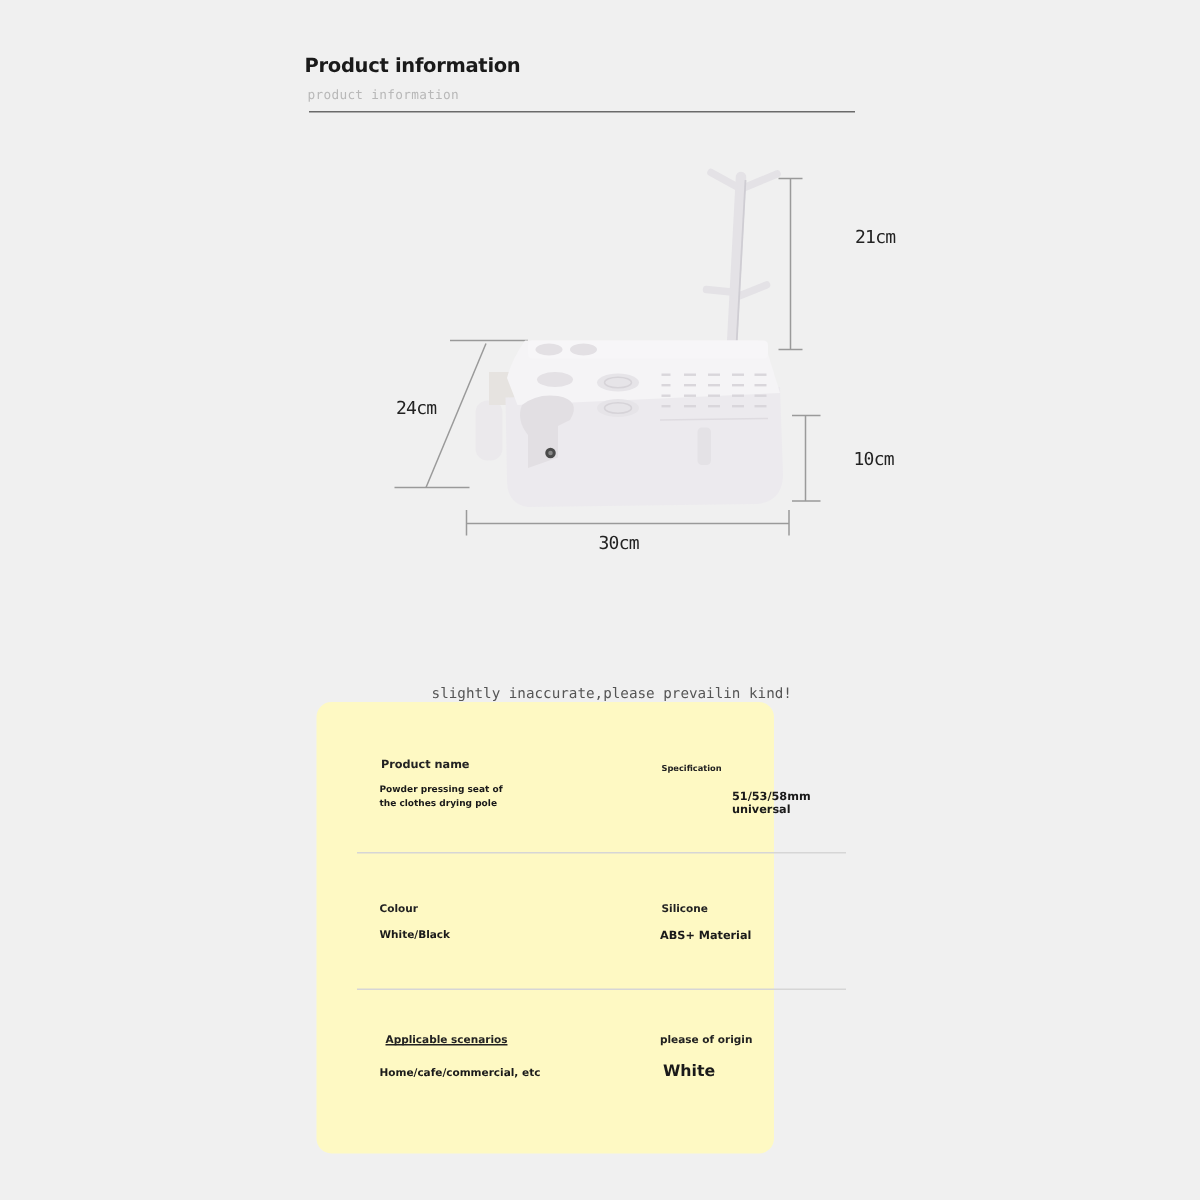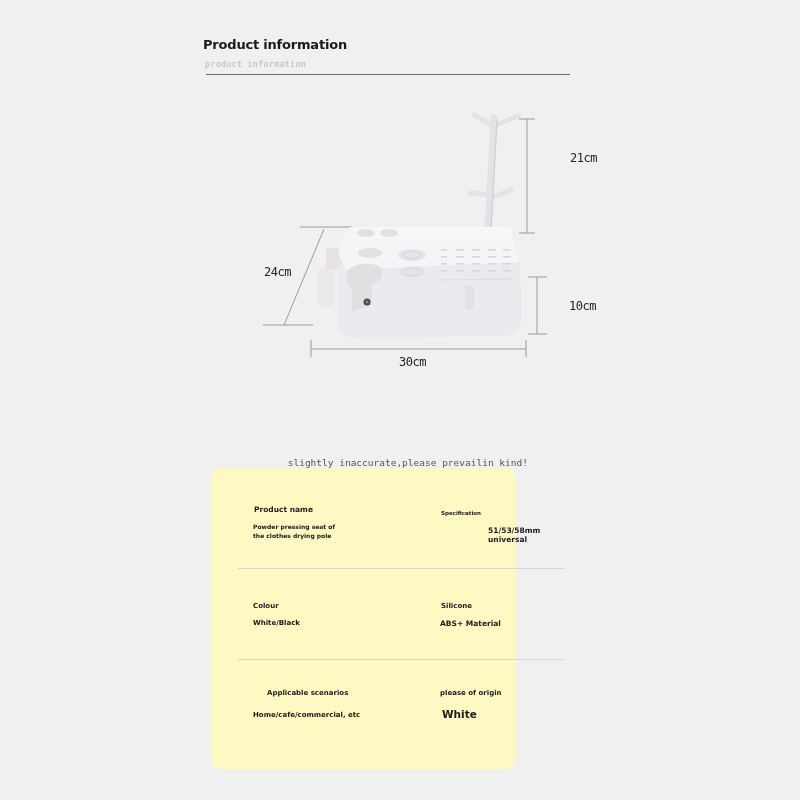--- a/index.html
+++ b/index.html
@@ -152,18 +152,18 @@
     <div class="cell lbl" style="left:230px; top:42px; font-size:5.5px;">Specification</div>
     <div class="cell val" style="left:229px; top:58px; font-size:7.5px;margin-left:48px;">51/53/58mm universal</div>
     <div class="divider" style="top:100px;"></div>
 
     <div class="cell lbl" style="left:42px; top:134px; font-size:7px;text-align:center;">Colour</div>
     <div class="cell val" style="left:42px; top:151px; font-size:7px;">White/Black</div>
     <div class="cell lbl" style="left:230px; top:134px; font-size:7px;">Silicone</div>
     <div class="cell val" style="left:229px; top:151px; font-size:7.5px;">ABS+ Material</div>
     <div class="divider" style="top:191px;"></div>
 
-    <div class="cell lbl" style="left:56px; top:221px; font-size:7px;">Applicable scenarios</div>
+    <div class="cell lbl" style="left:46px; top:221px; font-size:7px;text-decoration:underline;">Applicable scenarios</div>
     <div class="cell val" style="left:42px; top:243px; font-size:7px;">Home/cafe/commercial, etc</div>
     <div class="cell lbl" style="left:229px; top:221px; font-size:7px;">please of origin</div>
     <div class="cell val" style="left:231px; top:240px; font-size:10.5px;">White</div>
   </div>
 </div>
 
 </body></html>

